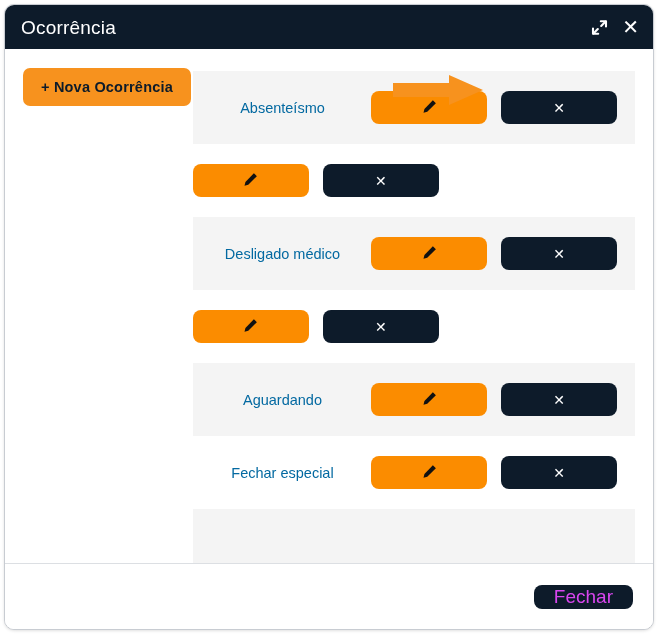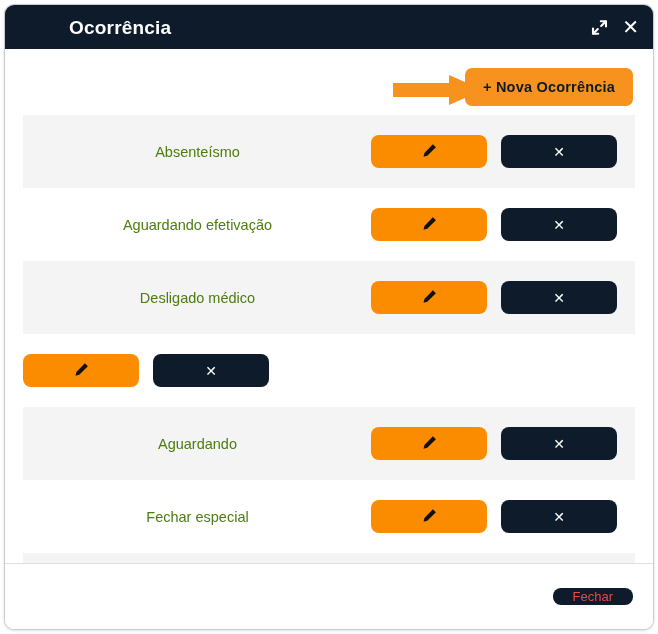--- a/index.html
+++ b/index.html
@@ -35,25 +35,24 @@
     min-height: 44px;
     background: #0d1b2a;
     color: #ffffff;
     display: flex;
     align-items: center;
     padding: 0 14px 0 16px;
     box-sizing: border-box;
   }
   .modal-title {
     font-size: 19px;
-    font-weight: 700;
+    font-weight: 400;
     letter-spacing: 0.2px;
     flex: 1;
     line-height: 1;
-    margin-left: 48px;
   }
   .header-actions {
     display: flex;
     align-items: center;
     gap: 14px;
   }
   .icon-btn {
     background: transparent;
     border: none;
     color: #ffffff;
@@ -71,21 +70,20 @@
     font-family: "DejaVu Sans", sans-serif;
   }
 
   
   .modal-body {
     flex: 1;
     padding: 16px 18px 0 18px;
     box-sizing: border-box;
     overflow: hidden;
     display: flex;
-    flex-direction: column;
     justify-content: center;
   }
 
   .toolbar {
     display: flex;
     align-items: center;
     justify-content: flex-end;
     height: 44px;
     min-height: 44px;
     position: relative;
@@ -128,21 +126,21 @@
     box-sizing: border-box;
     padding: 0 6px 0 0;
   }
   .row.alt {
     background: #f4f4f4;
   }
   .row-label {
     flex: 1;
     text-align: center;
     font-size: 14.5px;
-    color: #4d7c0f;
+    color: #0369a1;
     padding-left: 8px;
     padding-right: 7px;
   }
   .row-actions {
     display: flex;
     align-items: center;
     gap: 14px;
     width: 258px;
     min-width: 258px;
   }
@@ -181,24 +179,24 @@
     border-top: 1px solid #dcdfe3;
     display: flex;
     align-items: center;
     justify-content: flex-end;
     padding: 0 20px;
     box-sizing: border-box;
     background: #ffffff;
   }
   .btn-close {
     background: #0d1b2a;
-    color: #ef4444;
+    color: #d946ef;
     border: none;
     border-radius: 8px;
-    font-size: 13px;
+    font-size: 19px;
     padding: 1px 20px;
     cursor: pointer;
     font-family: "Liberation Sans", sans-serif;
   }
 </style>
 </head>
 <body>
 
 <div class="modal">
 
@@ -238,21 +236,20 @@
               <svg width="15" height="15" viewBox="0 0 16 16" aria-hidden="true">
                 <path d="M11.6 1.2 L14.8 4.4 L5.6 13.6 L1.6 14.6 L2.6 10.6 Z" fill="#111111"></path>
               </svg>
             </span>
           </button>
           <button class="btn-delete">✕</button>
         </div>
       </div>
 
       <div class="row">
-        <div class="row-label">Aguardando efetivação</div>
         <div class="row-actions">
           <button class="btn-edit">
             <span>
               <svg width="15" height="15" viewBox="0 0 16 16" aria-hidden="true">
                 <path d="M11.6 1.2 L14.8 4.4 L5.6 13.6 L1.6 14.6 L2.6 10.6 Z" fill="#111111"></path>
               </svg>
             </span>
           </button>
           <button class="btn-delete">✕</button>
         </div>

